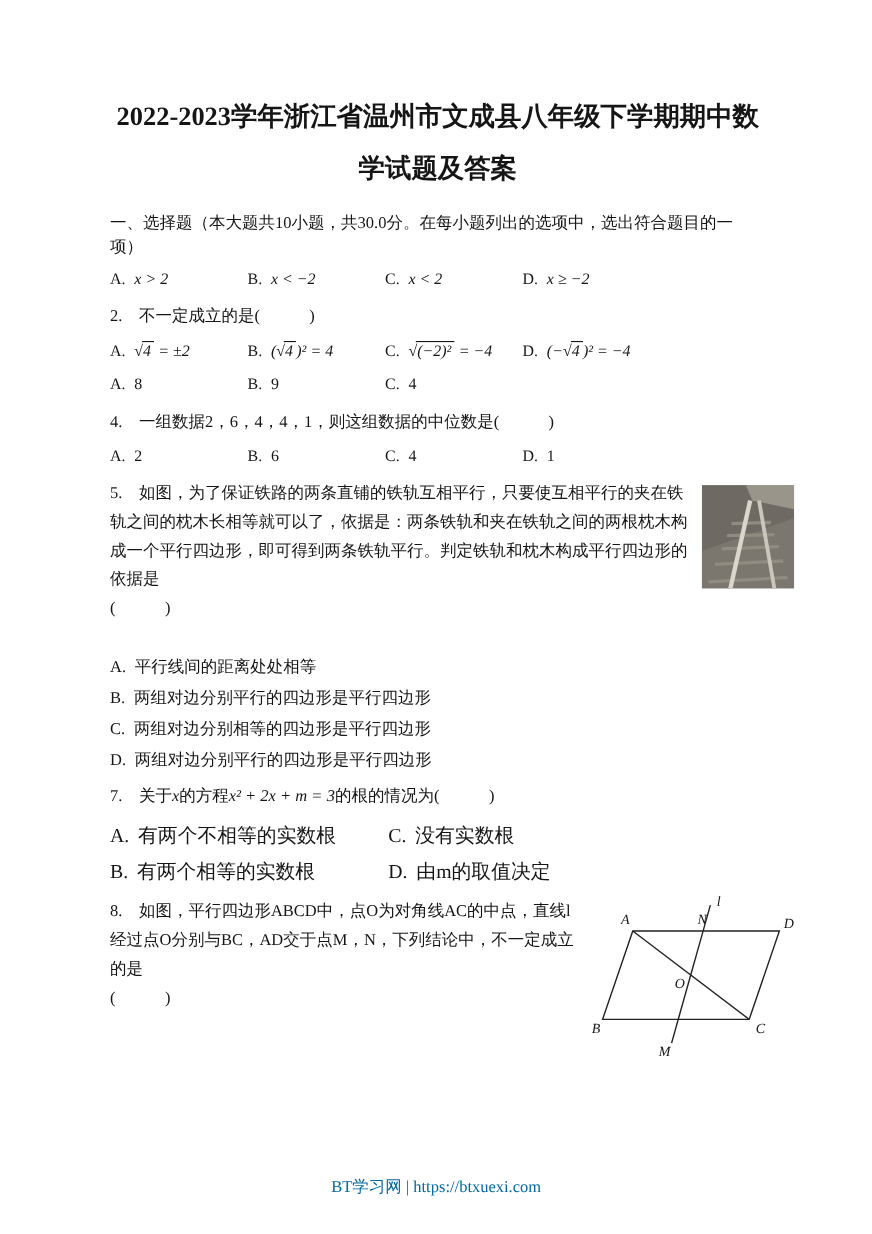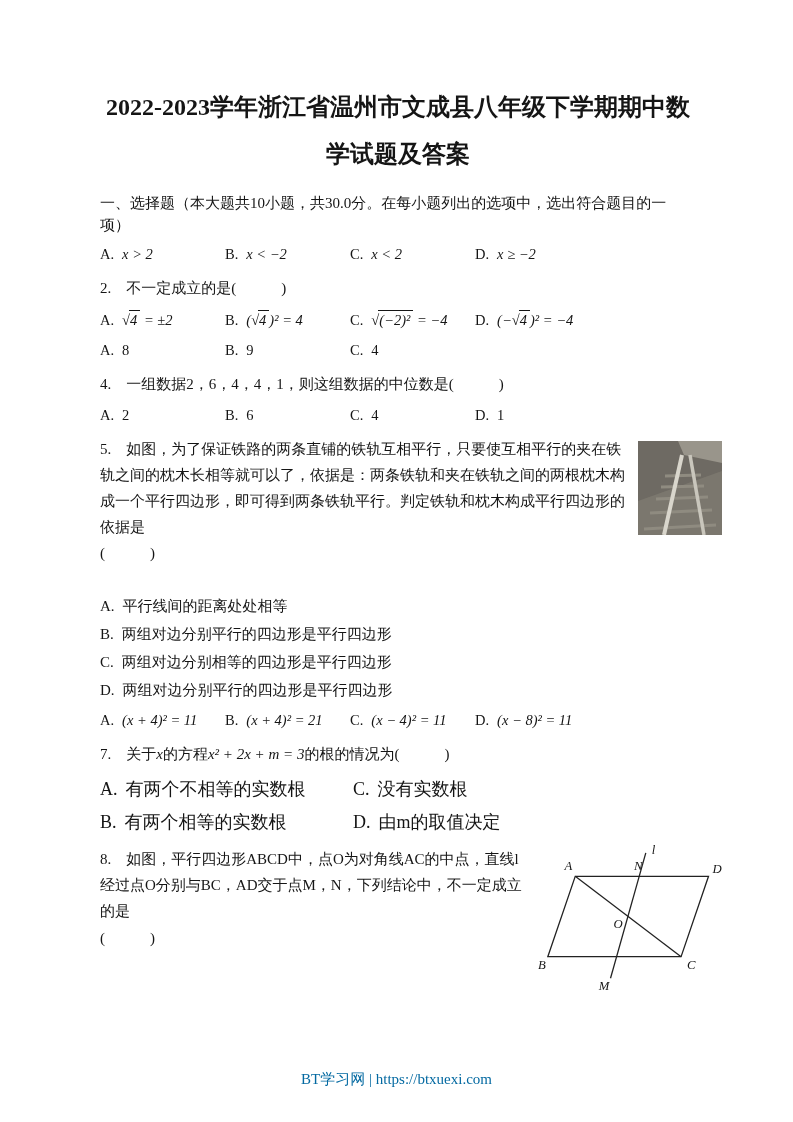--- a/index.html
+++ b/index.html
@@ -103,26 +103,20 @@
     <div class="stem parenline">(　　　)</div>
     <div class="optlist">
       <span class="opt"><span class="olabel">A.</span><span>平行线间的距离处处相等</span></span>
       <span class="opt"><span class="olabel">B.</span><span>两组对边分别平行的四边形是平行四边形</span></span>
       <span class="opt"><span class="olabel">C.</span><span>两组对边分别相等的四边形是平行四边形</span></span>
       <span class="opt"><span class="olabel">D.</span><span>两组对边分别平行的四边形是平行四边形</span></span>
     </div>
   </div>
 
   <div class="q">
-    <div class="optrow">
-      <span class="opt"><span class="olabel">A.</span><span class="math">(x + 4)² = 11</span></span>
-      <span class="opt"><span class="olabel">B.</span><span class="math">(x + 4)² = 21</span></span>
-      <span class="opt"><span class="olabel">C.</span><span class="math">(x − 4)² = 11</span></span>
-      <span class="opt"><span class="olabel">D.</span><span class="math">(x − 8)² = 11</span></span>
-    </div>
   </div>
 
   <div class="q">
     <div class="stem">
       <span class="qnum">7.</span><span>关于</span><span class="math">x</span><span>的方程</span><span class="math">x² + 2x + m = 3</span><span>的根的情况为(　　　)</span>
     </div>
     <div class="optrow2">
       <span class="opt"><span class="olabel">A.</span><span>有两个不相等的实数根</span></span>
       <span class="opt"><span class="olabel">C.</span><span>没有实数根</span></span>
       <span class="opt"><span class="olabel">B.</span><span>有两个相等的实数根</span></span>

